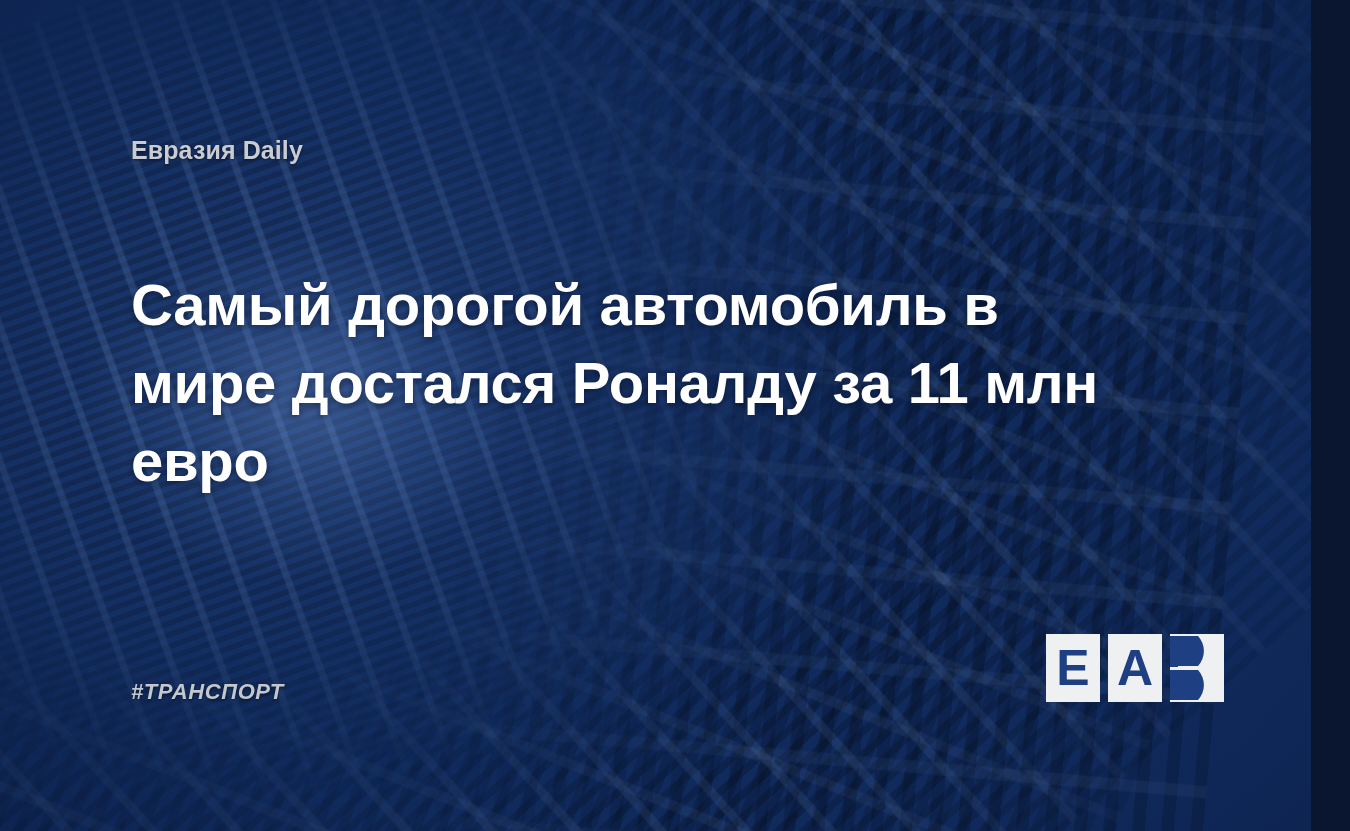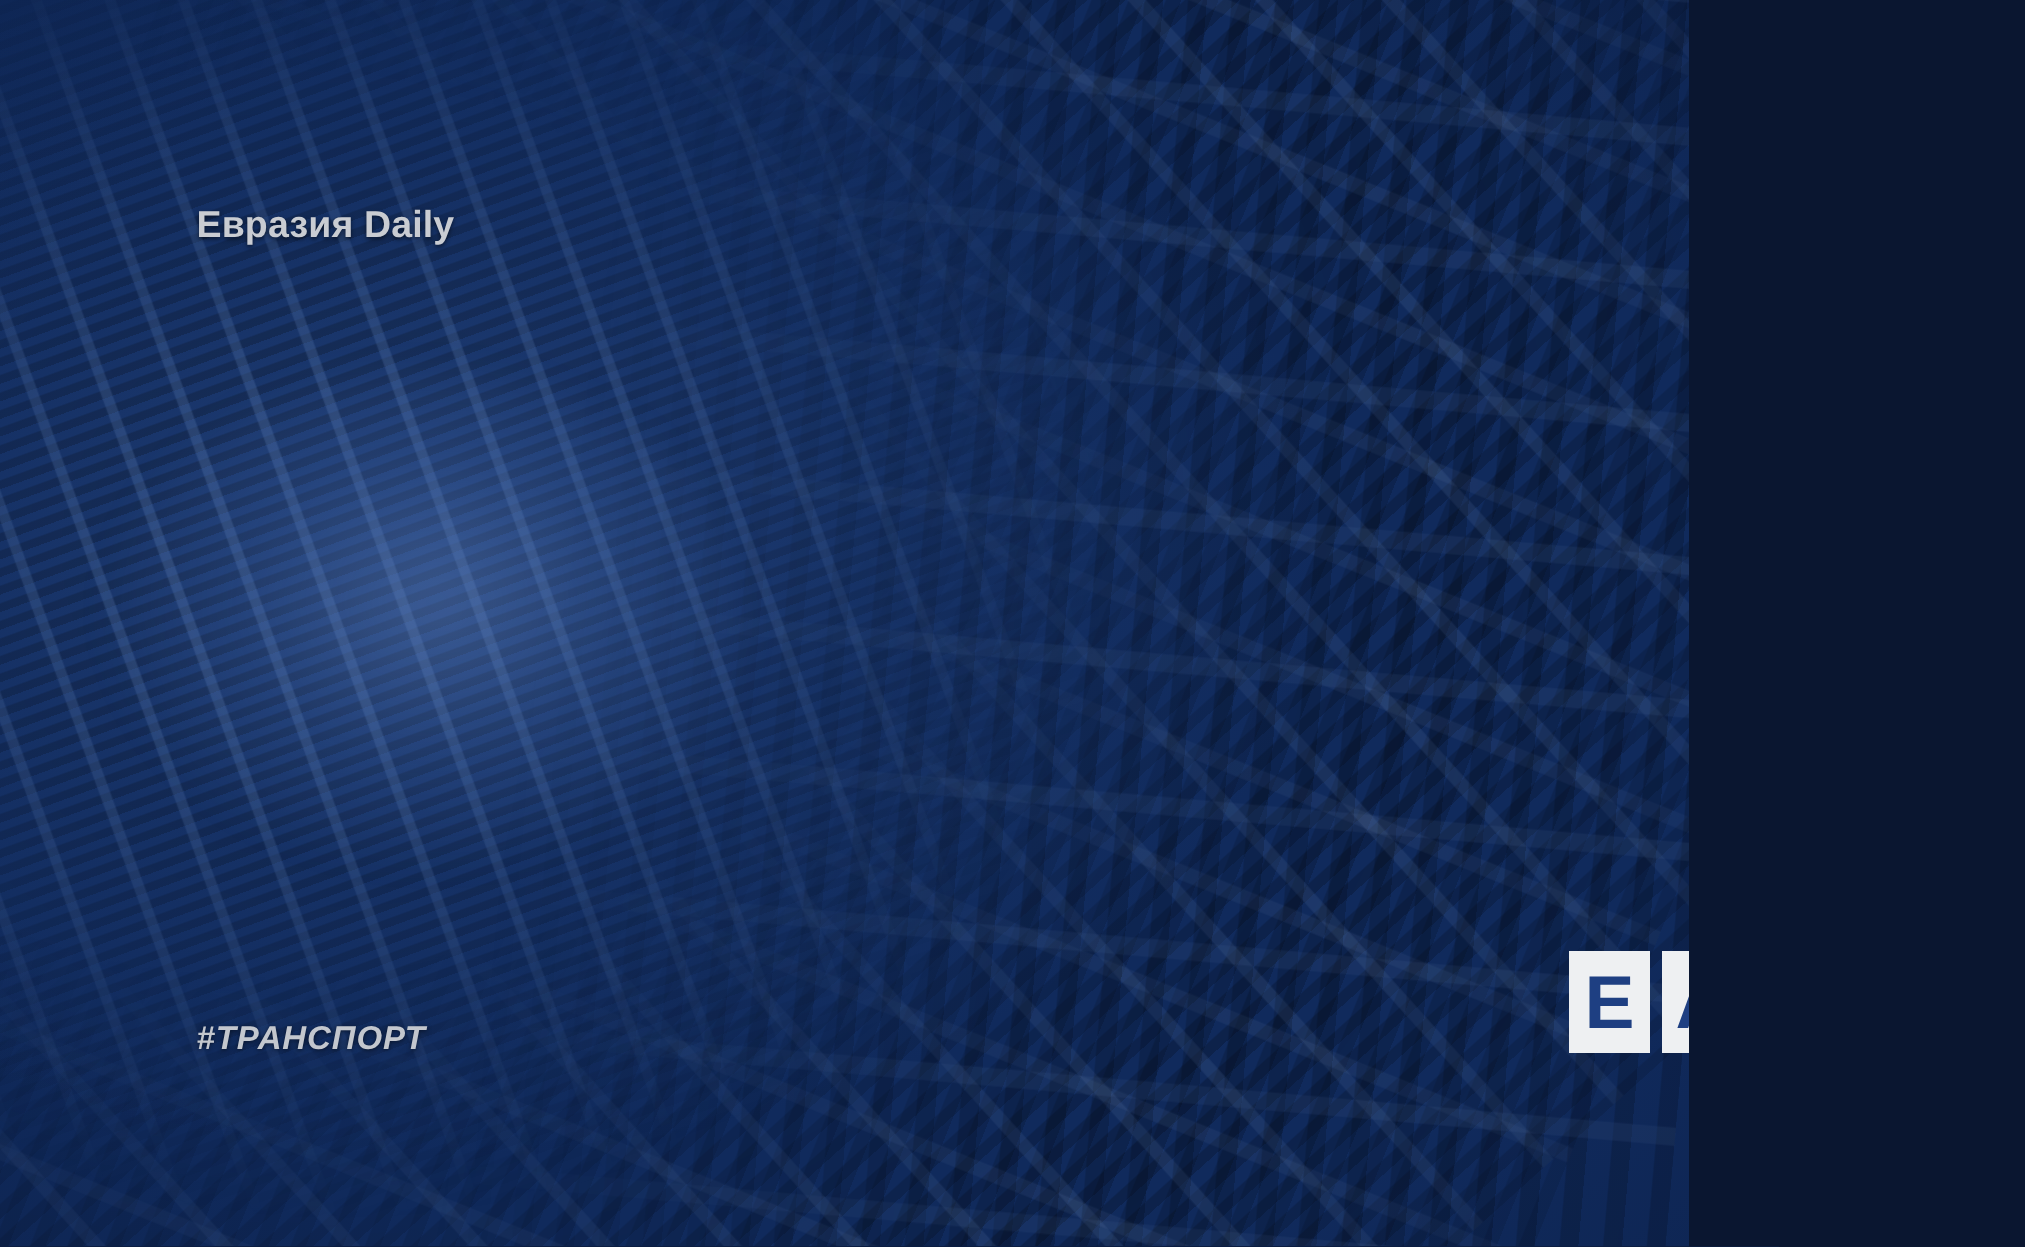--- a/index.html
+++ b/index.html
@@ -4,21 +4,21 @@
 <title>EADaily article card</title>
 <style>
   html, body {
     margin: 0;
     padding: 0;
     background: #0a1630;
   }
 
   .card {
     position: relative;
-    width: 1126px;
+    width: 1311px;
     height: 831px;
     overflow: hidden;
     font-family: "Liberation Sans", "DejaVu Sans", sans-serif;
     background: #102a5c;
   }
 
   
   .bg-base {
     position: absolute;
     inset: 0;
@@ -264,20 +264,21 @@
     <div class="streaks s4"></div>
   </div>
 
   <div class="core-glow"></div>
   <div class="bg-vignette"></div>
 
   <div class="content">
 
     <div class="kicker">Евразия Daily</div>
 
+    <h1 class="headline">Самый дорогой автомобиль в мире достался Роналду за 11 млн евро</h1>
 
     <div class="hashtag">#ТРАНСПОРТ</div>
 
     <div class="logo">
       <div class="logo-tile t1"></div>
       <div class="logo-tile t2"></div>
       <div class="logo-tile t3"></div>
 
       <div class="logo-letter l1">E</div>
       <div class="logo-letter l2">A</div>

